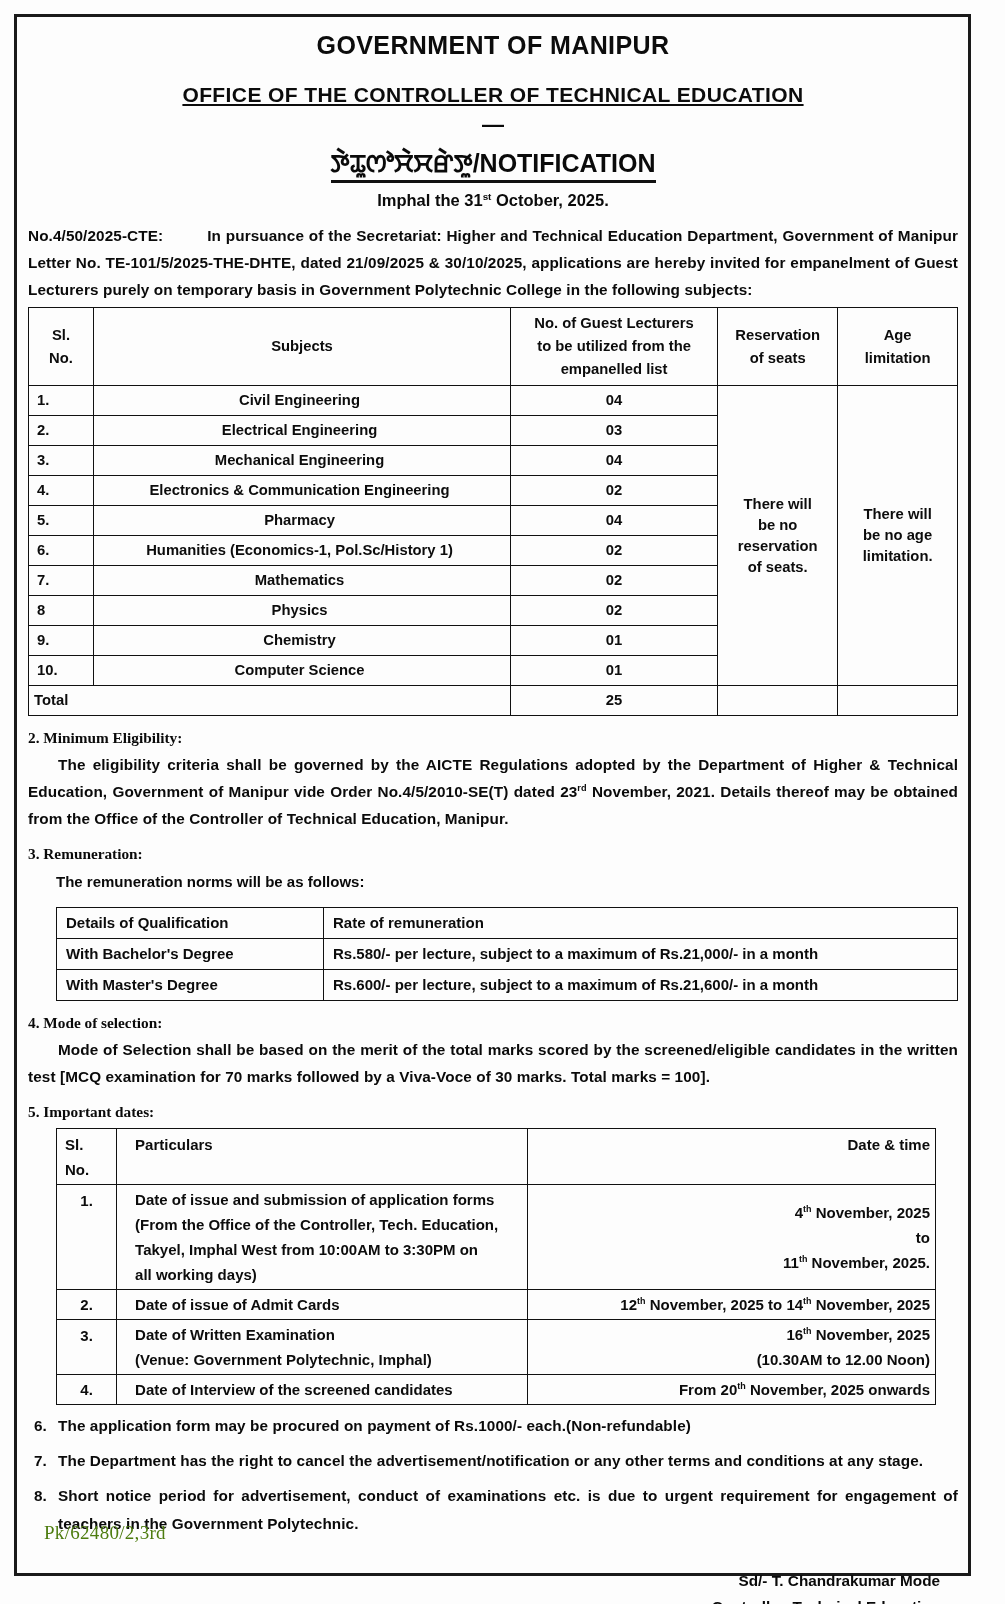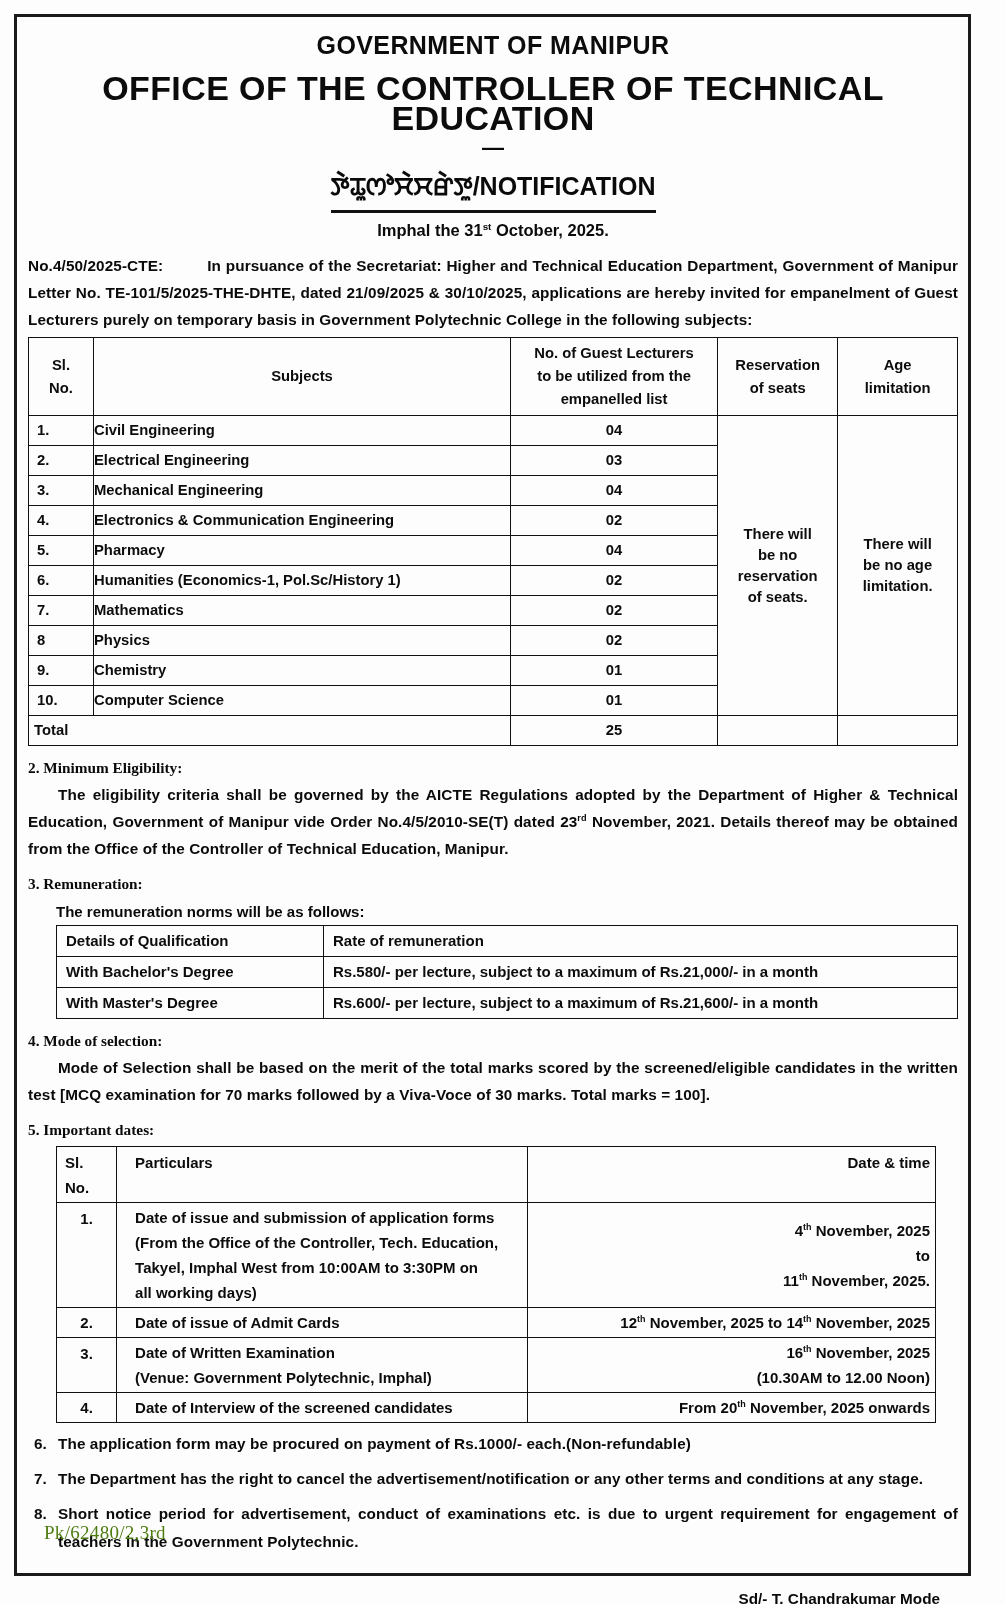--- a/index.html
+++ b/index.html
@@ -40,39 +40,39 @@
   }
 
   
   .hdr-line {
     text-align: center;
     font-weight: bold;
     letter-spacing: .4px;
     color: #0c0c0c;
   }
   .hdr-1 { font-size: 25px; line-height: 30px; margin-top: 6px; }
-  .hdr-2 { font-size: 34px; line-height: 30px; margin-top: 13px; }
+  .hdr-2 { font-size: 21px; line-height: 30px; margin-top: 20px; text-decoration: underline; }
   .hdr-dash {
     text-align: center;
     font-size: 22px;
     font-weight: bold;
     line-height: 18px;
     margin-top: 6px;
     letter-spacing: 0;
   }
   .notif-wrap {
     text-align: center;
     margin-top: 14px;
   }
   .notif {
     display: inline-block;
     font-size: 25px;
     font-weight: bold;
     border-bottom: 3px solid #111;
-    padding-bottom: 8px;
+    padding-bottom: 1px;
     line-height: 30px;
   }
   .mayek { font-family: "DejaVu Sans", sans-serif; font-weight: bold; }
   .imphal-date {
     text-align: center;
     font-size: 16.5px;
     font-weight: bold;
     margin-top: 7px;
     line-height: 20px;
   }
@@ -100,21 +100,21 @@
     vertical-align: middle;
     font-weight: bold;
     color: #0c0c0c;
   }
 
   
   .tbl-subjects { margin-top: 4px; }
   .tbl-subjects td { line-height: 21px; height: 25px; }
   .tbl-subjects .th { text-align: center; line-height: 23px; padding: 4px 4px; }
   .c-sl   { width: 52px;  text-align: left;   padding-left: 8px; }
-  .c-subj { width: 418px; text-align: left;   padding-left: 0; }
+  .c-subj { width: 418px; text-align: center;   padding-left: 0; }
   .c-num  { width: 200px; text-align: center; }
   .c-res  { width: 110px; text-align: center; }
   .c-age  { width: 110px; text-align: center; }
   .merged { text-align: center; line-height: 25px; vertical-align: middle; }
   .total-lbl { text-align: left; padding-right: 10px; }
 
   
   .sec-head {
     font-size: 15.3px;
     font-weight: bold;
@@ -135,21 +135,21 @@
     font-weight: bold;
     line-height: 26px;
     margin-top: 2px;
     padding-left: 28px;
   }
 
   
   .tbl-remun {
     width: 902px;
     margin-left: 28px;
-    margin-top: 0;
+    margin-top: 12px;
   }
   .tbl-remun td { line-height: 24px; height: 26px; font-size: 15px; }
   .r-qual { width: 252px; padding-left: 9px; }
   .r-rate { padding-left: 9px; }
 
   
   .tbl-dates {
     width: 880px;
     margin-left: 28px;
     margin-top: 3px;

